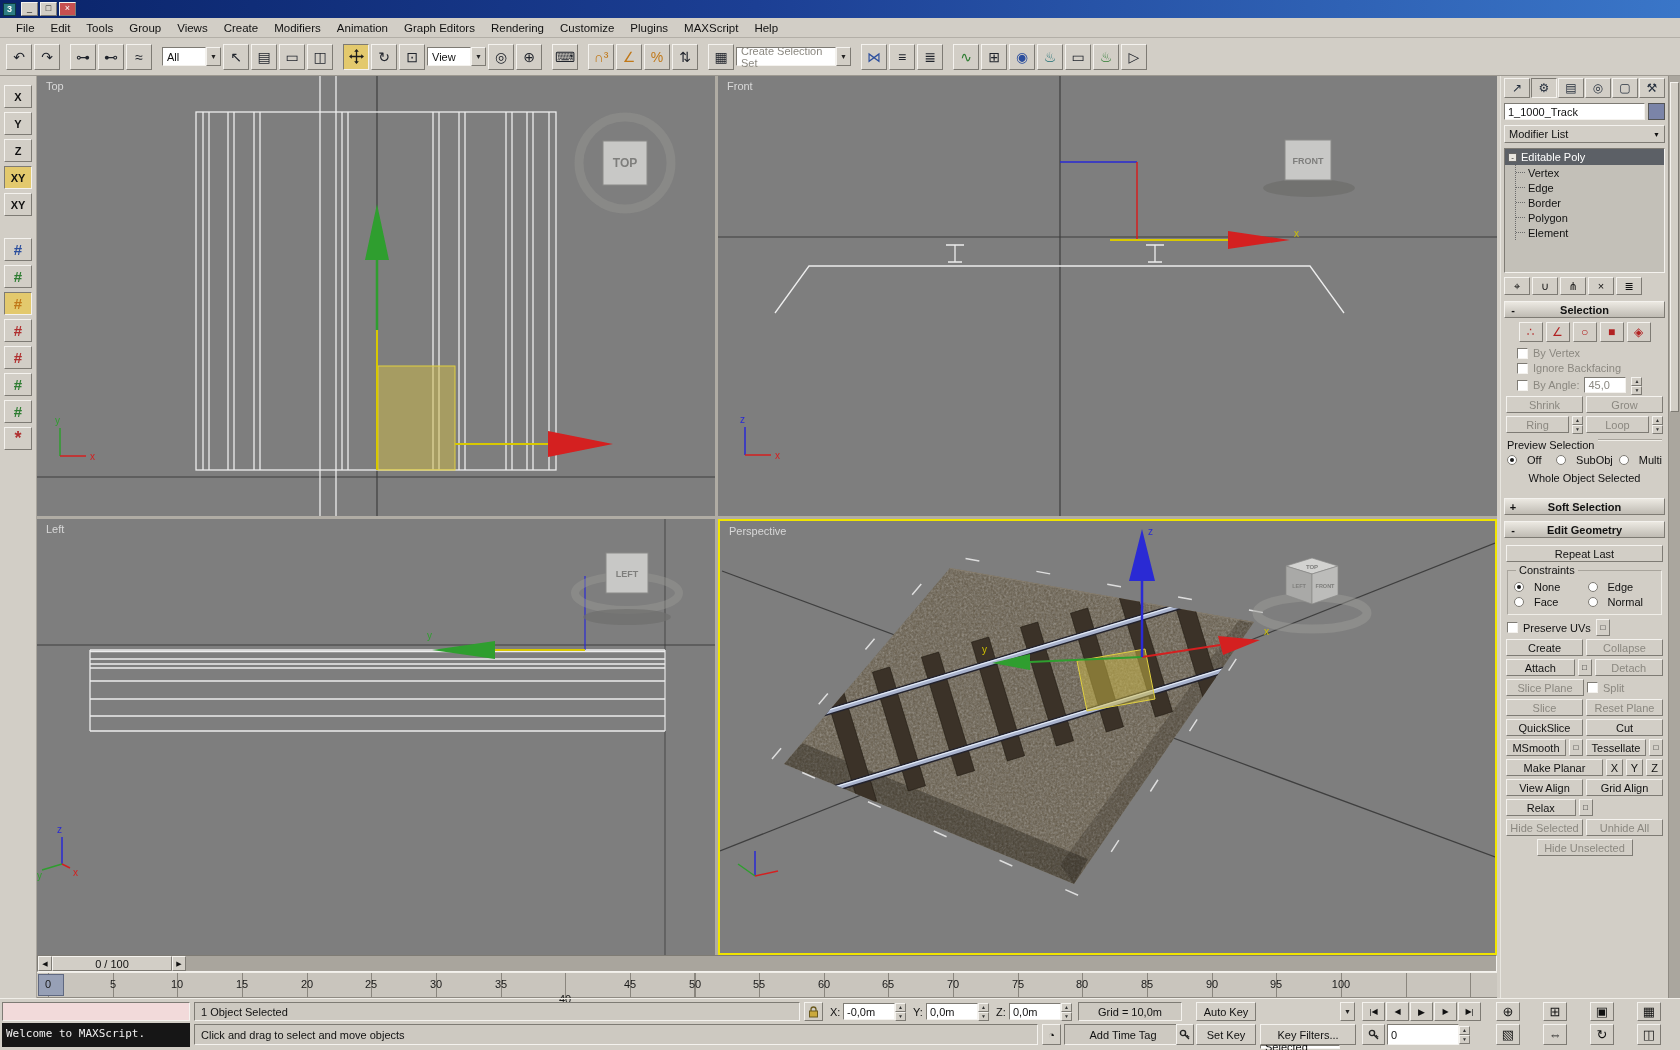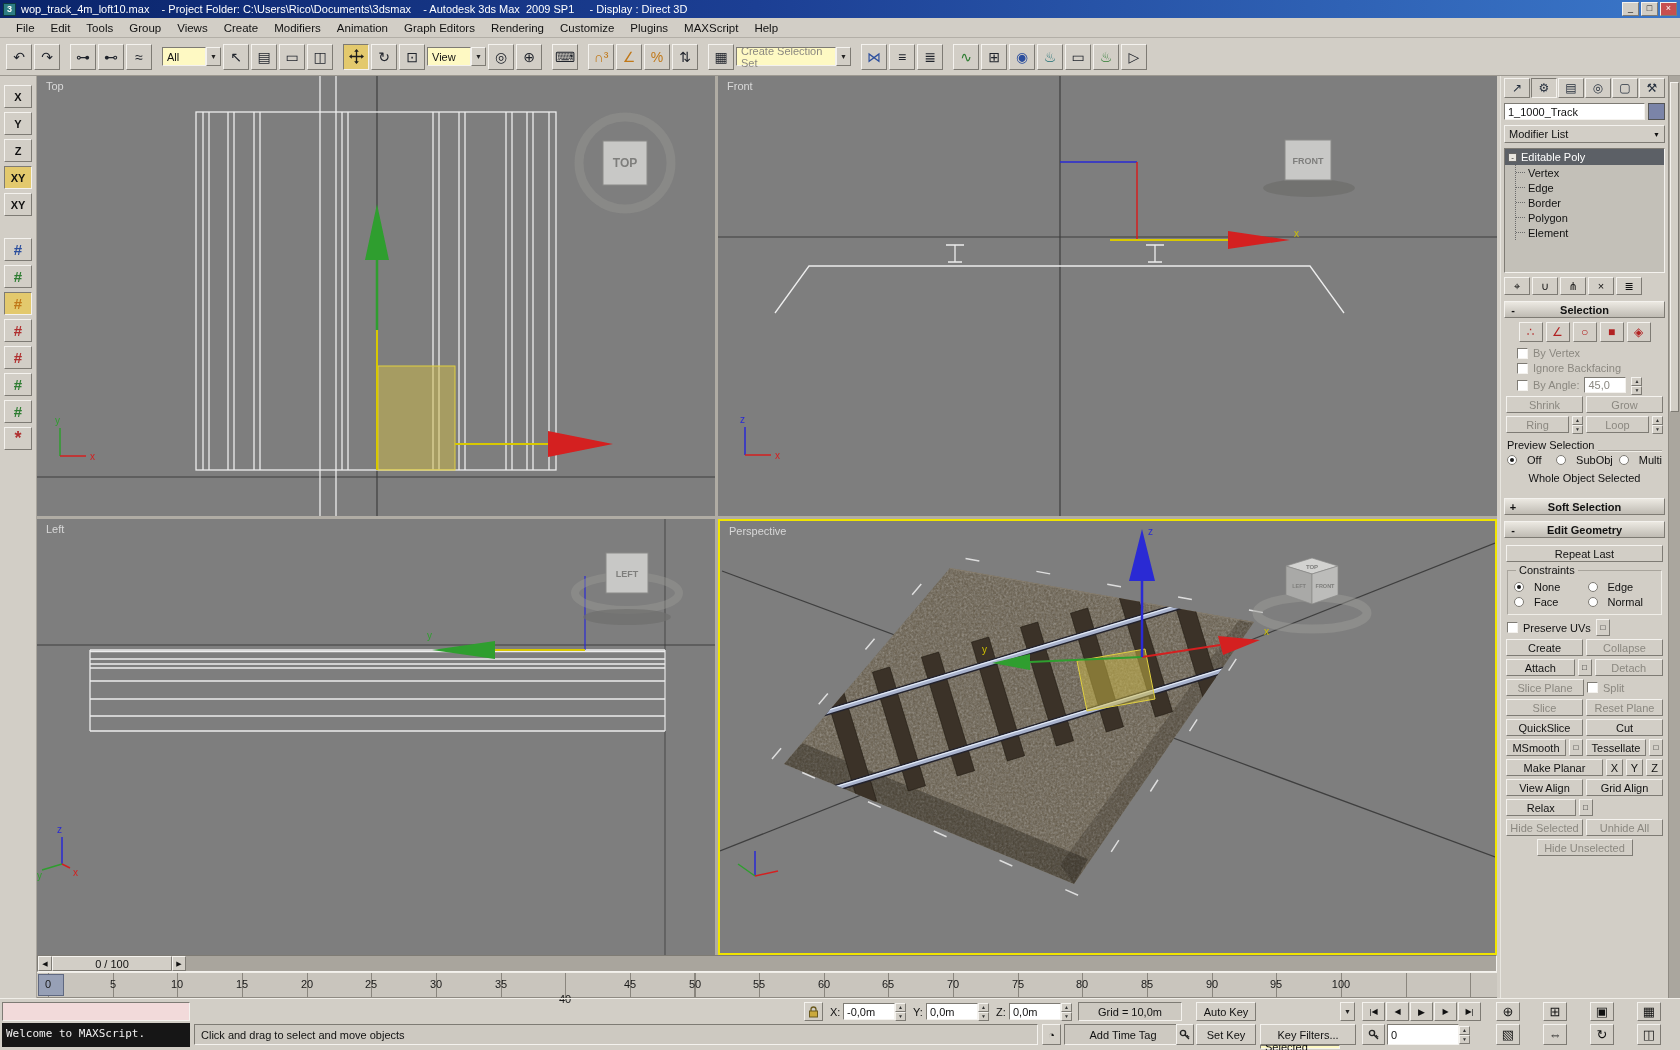--- a/index.html
+++ b/index.html
@@ -31,21 +31,21 @@
   
   .menubar{position:absolute;left:0;top:18px;width:1680px;height:20px;display:flex;align-items:center;padding-left:8px;gap:0;border-bottom:1px solid #b3afa7;}
   .mitem{padding:2px 8px;font-size:11.5px;}
 
   
   .toolbar{position:absolute;left:0;top:38px;width:1680px;height:38px;display:flex;align-items:center;padding-left:6px;gap:2px;border-bottom:1px solid #9d9991;}
   .tbtn{width:26px;height:26px;flex:none;background:var(--chrome,#d2cec6);border:1px solid;border-color:#f4f2ee #7e7b74 #7e7b74 #f4f2ee;display:flex;align-items:center;justify-content:center;}
   .ticon{font-size:14px;line-height:1;color:#20242c;}
   .sep{width:6px;height:26px;flex:none;}
   .combo{height:19px;display:flex;flex:none;}
-  .combo .cval{background:#fef9c3;border:1px solid;border-color:#7e7b74 #f4f2ee #f4f2ee #7e7b74;padding:1px 4px;font-size:11px;display:flex;align-items:center;}
+  .combo .cval{background:#ffffff;border:1px solid;border-color:#7e7b74 #f4f2ee #f4f2ee #7e7b74;padding:1px 4px;font-size:11px;display:flex;align-items:center;}
   .combo .cbtn{width:15px;background:var(--chrome,#d2cec6);border:1px solid;border-color:#f4f2ee #7e7b74 #7e7b74 #f4f2ee;font-size:7px;display:flex;align-items:center;justify-content:center;color:#222;}
   .c-blue{color:#2c4f9e;} .c-green{color:#2e7d32;} .c-red{color:#b03030;} .c-orange{color:#c07818;} .c-teal{color:#1d6f74;}
 
   
   .lefttools{position:absolute;left:0;top:76px;width:37px;height:922px;border-right:1px solid #a9a59d;display:flex;flex-direction:column;align-items:center;padding-top:9px;gap:4px;}
   .ltbtn{width:28px;height:23px;font-weight:bold;font-size:11px;background:var(--chrome,#d2cec6);border:1px solid;border-color:#f4f2ee #7e7b74 #7e7b74 #f4f2ee;display:flex;align-items:center;justify-content:center;}
   .ltgap{height:14px;flex:none;}
   .ltbtn .gicon{font-size:15px;font-weight:bold;}
 
   
@@ -87,21 +87,21 @@
   .rhead .rtitle{flex:1;text-align:center;margin-right:16px;font-size:11px;}
   .rbody{padding:4px 1px 2px;}
   .subicons{display:flex;gap:3px;justify-content:center;margin-bottom:5px;}
   .sibtn{width:24px;height:20px;background:var(--chrome,#d2cec6);border:1px solid;border-color:#f4f2ee #7e7b74 #7e7b74 #f4f2ee;display:flex;align-items:center;justify-content:center;}
   .sibtn span{color:#b22222;font-size:12px;line-height:1;}
   .cbrow{display:flex;align-items:center;gap:5px;margin:3px 2px;font-size:11px;}
   .cbrow.disabled{color:#8b8880;margin-left:12px;}
   .row2{display:flex;gap:3px;margin:3px 1px;}
   .row2 .bt{flex:1;}
   .mini{width:14px;height:17px;flex:none;background:var(--chrome,#d2cec6);border:1px solid;border-color:#f4f2ee #7e7b74 #7e7b74 #f4f2ee;font-size:8px;display:flex;align-items:center;justify-content:center;}
-  .sephead{display:flex;align-items:flex-end;gap:4px;margin:6px 2px 3px;font-size:11px;}
+  .sephead{display:flex;align-items:flex-start;gap:4px;margin:6px 2px 3px;font-size:11px;}
   .sephead::after{content:"";flex:1;border-top:1px solid #a8a49c;box-shadow:0 1px 0 #f0eee8;}
   .radrow{display:flex;gap:6px;margin:3px 2px;align-items:center;}
   .radrow label{display:flex;align-items:center;gap:10px;flex:1;}
   .centertext{text-align:center;margin:6px 0;font-size:11px;}
   .group{border:1px solid;border-color:#a8a49c #f0eee8 #f0eee8 #a8a49c;margin:8px 2px 4px;padding:7px 4px 3px;position:relative;}
   .group .glabel{position:absolute;top:-7px;left:8px;background:var(--chrome,#d2cec6);padding:0 3px;font-size:11px;}
   #panel-scrollbar{position:absolute;left:1668px;top:76px;width:12px;height:922px;background:#aaa69e;border-left:1px solid #8f8b83;}
   #panel-scrollbar .thumb{position:absolute;left:1px;top:6px;width:9px;height:330px;background:var(--chrome,#d2cec6);border:1px solid;border-color:#f4f2ee #7e7b74 #7e7b74 #f4f2ee;}
 
   
@@ -122,21 +122,20 @@
   .sbt{background:var(--chrome,#d2cec6);border:1px solid;border-color:#f4f2ee #7e7b74 #7e7b74 #f4f2ee;display:flex;align-items:center;justify-content:center;font-size:11px;white-space:nowrap;}
   .coordlabel{font-size:11px;display:flex;align-items:center;}
 </style>
 </head>
 <body>
 
 <div id="root">
 
   <div class="titlebar">
     <span class="appicon">3</span>
-    <span class="title">wop_track_4m_loft10.max    - Project Folder: C:\Users\Rico\Documents\3dsmax    - Autodesk 3ds Max  2009 SP1     - Display : Direct 3D</span>
     <span class="winbtns">
       <span class="wbtn">_</span>
       <span class="wbtn">□</span>
       <span class="wbtn close">×</span>
     </span>
   </div>
 
   <div class="menubar">
     <span class="mitem">File</span>
     <span class="mitem">Edit</span>
@@ -714,20 +713,21 @@
     <span class="tick" style="left:1031px;">80</span>
     <span class="tick" style="left:1096px;">85</span>
     <span class="tick" style="left:1161px;">90</span>
     <span class="tick" style="left:1225px;">95</span>
     <span class="tick" style="left:1290px;">100</span>
   </div>
 
   <div id="statusbar">
     <div class="abs listener-macro"></div>
     <div class="abs listener-text">Welcome to MAXScript.</div>
+    <div class="abs statfield" style="left:194px;top:3px;width:606px;height:19px;">1 Object Selected</div>
     <div class="abs statfield" style="left:194px;top:25px;width:844px;height:21px;">Click and drag to select and move objects</div>
     <div class="abs sbt" style="left:804px;top:3px;width:19px;height:19px;">
       <svg width="11" height="12" viewBox="0 0 11 12">
           <rect x="1.5" y="5" width="8" height="6" fill="#caa93c" stroke="#6b5a1e"></rect>
           <path d="M3 5V3.5a2.5 2.5 0 0 1 5 0V5" fill="none" stroke="#6b5a1e" stroke-width="1.3"></path>
         </svg>
     </div>
     <span class="abs coordlabel" style="left:830px;top:3px;height:19px;">X:</span>
     <div class="abs field" style="left:843px;top:4px;width:52px;height:17px;">-0,0m</div>
     <span class="abs spinner" style="left:895px;top:4px;">

